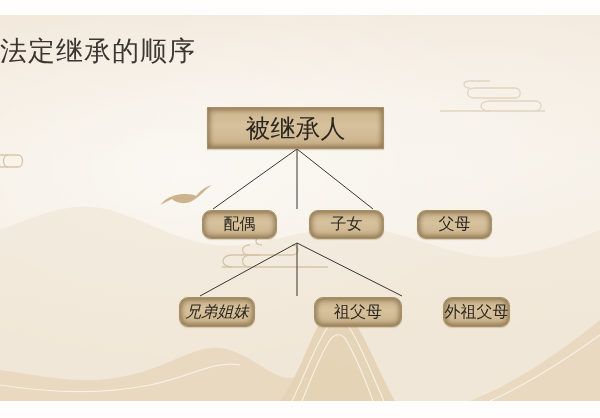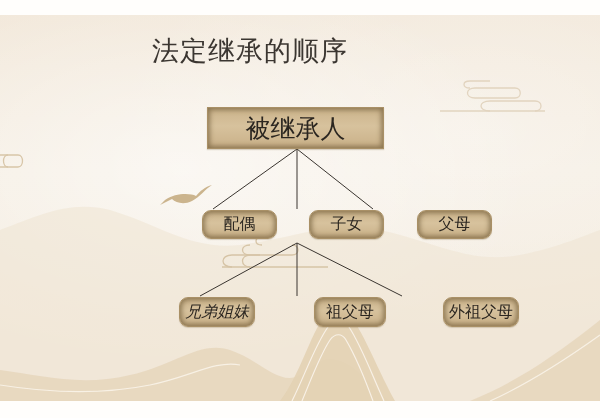--- a/index.html
+++ b/index.html
@@ -11,21 +11,21 @@
     .canvas {
       position: absolute; left: 0; top: 15px; width: 600px; height: 386px;
       background:
         radial-gradient(ellipse at 30% 40%, rgba(255,255,255,0.55) 0%, rgba(255,255,255,0) 60%),
         radial-gradient(ellipse at 80% 30%, rgba(255,255,255,0.35) 0%, rgba(255,255,255,0) 55%),
         linear-gradient(180deg, #f2e8da 0%, #f5eee3 40%, #f3ebdf 100%);
       overflow: hidden;
     }
     .bg-svg { position: absolute; left: 0; top: 0; width: 600px; height: 386px; }
     .title {
-      position: absolute; left: 0; top: 18px; width: 500px; text-align: center;
+      position: absolute; left: 0; top: 18px; width: 500px; 
       font-size: 27px; color: #3b3631; letter-spacing: 1px;
     }
     .node {
       position: absolute; box-sizing: border-box;
       border-radius: 9px;
       background: linear-gradient(180deg, #cbb38b 0%, #d7c29d 45%, #c9b088 100%);
       box-shadow: inset 0 0 5px 2px rgba(90,70,35,0.55), 0 1px 1px rgba(120,100,60,0.25);
       border: 1px solid #a99066;
       display: flex; align-items: center; justify-content: center;
       color: #2b2620;
@@ -97,19 +97,19 @@
   <div class="node lvl" style="left:369px; top:195px; width:75px; height:29px;">
     <span>父母</span>
   </div>
   <div class="node lvl" style="left:261px; top:195px; width:75px; height:29px;">
     <span>子女</span>
   </div>
 
   <div class="node lvl" style="left:131px; top:282px; width:76px; height:30px;font-style:italic;">
     <span>兄弟姐妹</span>
   </div>
-  <div class="node lvl" style="left:266px; top:282px; width:72px; height:30px;text-align:right;">
+  <div class="node lvl" style="left:266px; top:282px; width:88px; height:30px;text-align:right;">
     <span>祖父母</span>
   </div>
-  <div class="node lvl" style="left:395px; top:282px; width:76px; height:30px;">
+  <div class="node lvl" style="left:395px; top:282px; width:67px; height:30px;">
     <span>外祖父母</span>
   </div>
 </div>
 
 </body></html>

